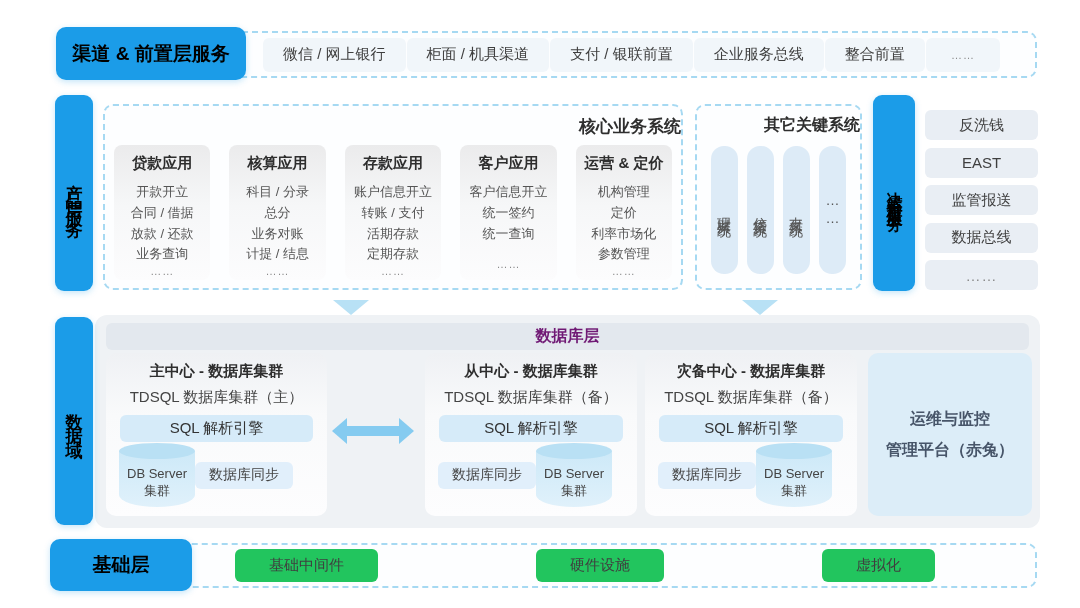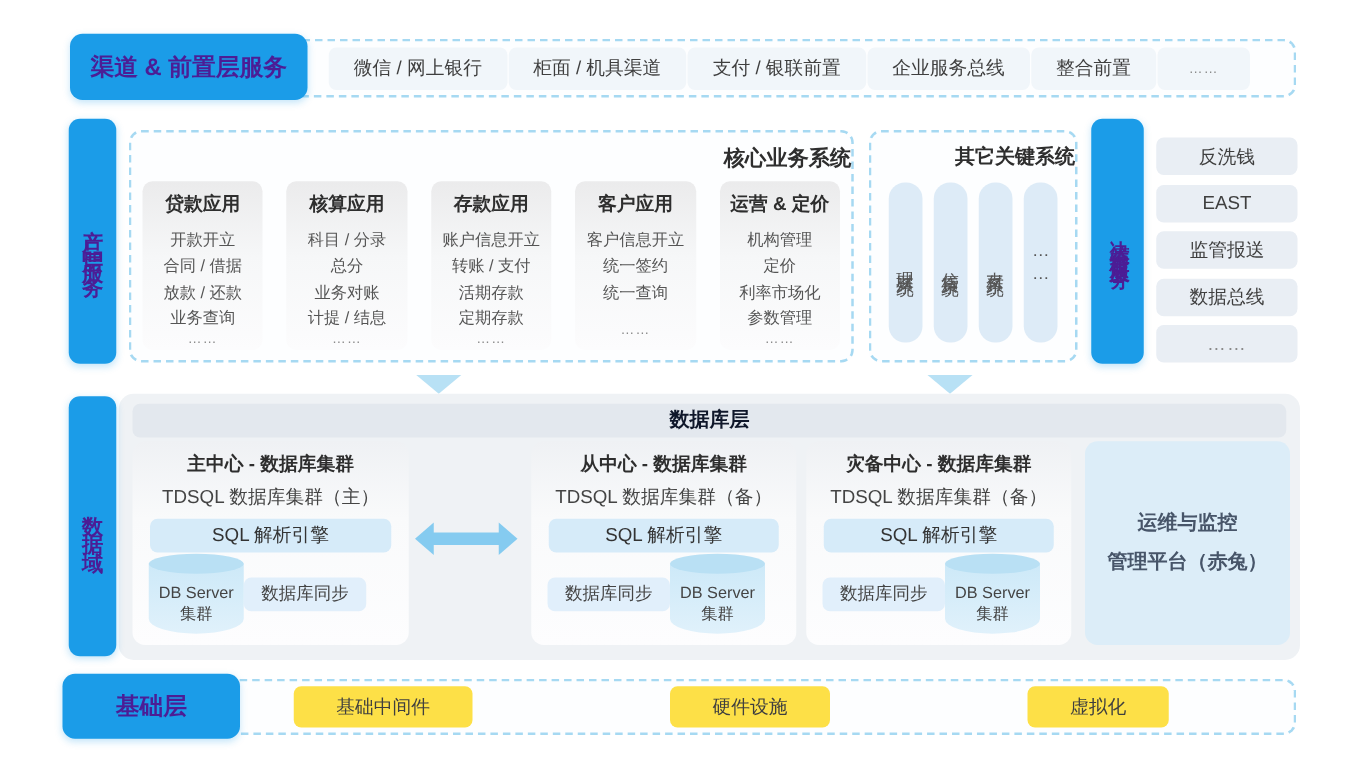--- a/index.html
+++ b/index.html
@@ -3,21 +3,21 @@
 <meta charset="utf-8">
 <style>
   * { margin:0; padding:0; box-sizing:border-box; }
   html,body { background:#fff; }
   .stage {
     position:relative; width:1080px; height:608px; background:#ffffff;
     font-family:"Liberation Sans", sans-serif; overflow:hidden;
   }
   
   .blue-label {
-    position:absolute; background:#1b9ce8; color:#4c1d95; font-weight:bold;
+    position:absolute; background:#1b9ce8; color:#000000; font-weight:bold;
     border-radius:10px; display:flex; align-items:center; justify-content:center;
     z-index:3; box-shadow:0 2px 6px rgba(27,156,232,.25);
   }
   .vlabel { writing-mode:vertical-rl; text-orientation:upright; }
   .dashed-box {
     position:absolute; border:2px dashed #a6d9f2; border-radius:10px; background:#fdfeff;
   }
   .pill {
     background:#f1f6fa; border-radius:6px; color:#3f3f3f; font-size:15px;
     display:flex; align-items:center; justify-content:center; white-space:nowrap;
@@ -55,21 +55,21 @@
   .tri { position:absolute; width:0; height:0; top:300px;
          border-left:18px solid transparent; border-right:18px solid transparent;
          border-top:15px solid #b8e1f5; }
   .tri-1 { left:333px; } .tri-2 { left:742px; }
   
   .data-label { left:55px; top:317px; width:38px; height:208px; font-size:17px; letter-spacing:14px; border-radius:9px; }
   .data-panel { position:absolute; left:95px; top:315px; width:945px; height:213px;
                 background:#eff2f5; border-radius:12px; }
   .db-bar { position:absolute; left:11px; top:8px; width:923px; height:27px; background:#e3e8ee;
             border-radius:6px; display:flex; align-items:center; justify-content:center;
-            font-weight:bold; font-size:16px; color:#0f172a; }
+            font-weight:bold; font-size:16px; color:#701a75; }
   .cluster { position:absolute; top:38px; height:163px; border-radius:10px;
              background:linear-gradient(180deg,#eff1f4 0%,#f9fafb 38%,#fdfdfe 100%); }
   .cluster-1 { left:11px; width:221px; }
   .cluster-2 { left:330px; width:212px; }
   .cluster-3 { left:550px; width:212px; }
   .cluster-header { text-align:center; font-weight:bold; font-size:15px; color:#2e2e2e; padding-top:9px; }
   .cluster-sub { text-align:center; font-size:15px; color:#444; margin-top:7px; white-space:nowrap; }
   .engine-pill { margin:8px 14px 0; height:27px; background:#d6ebf9; border-radius:6px;
                  display:flex; align-items:center; justify-content:center; font-size:15px; color:#333; }
   .cluster-bottom { position:absolute; left:13px; right:13px; bottom:9px; height:64px;
@@ -92,21 +92,21 @@
        border-top:13px solid transparent; border-bottom:13px solid transparent; border-left:15px solid #85cbf0; }
   .ops-panel { position:absolute; left:773px; top:38px; width:164px; height:163px;
                background:#dcedf8; border-radius:10px; display:flex; flex-direction:column;
                align-items:center; justify-content:center; font-weight:bold; font-size:16px;
                color:#475569; line-height:1.9; }
   
   .base-box { left:62px; top:543px; width:975px; height:45px; }
   .base-label { left:50px; top:539px; width:142px; height:52px; font-size:19px; }
   .base-items { position:absolute; left:235px; top:549px; width:700px; height:33px;
                 display:flex; justify-content:space-between; align-items:center; }
-  .base-items .pill { height:33px; padding:0 34px; background:#fde047; }
+  .base-items .pill { height:33px; padding:0 34px; background:#22c55e; }
 </style>
 </head>
 <body>
 
 <div class="stage">
 
   <div class="dashed-box channel-box"></div>
   <div class="blue-label channel-label">渠道 &amp; 前置层服务</div>
   <div class="channel-items">
     <div class="pill">微信 / 网上银行</div>

